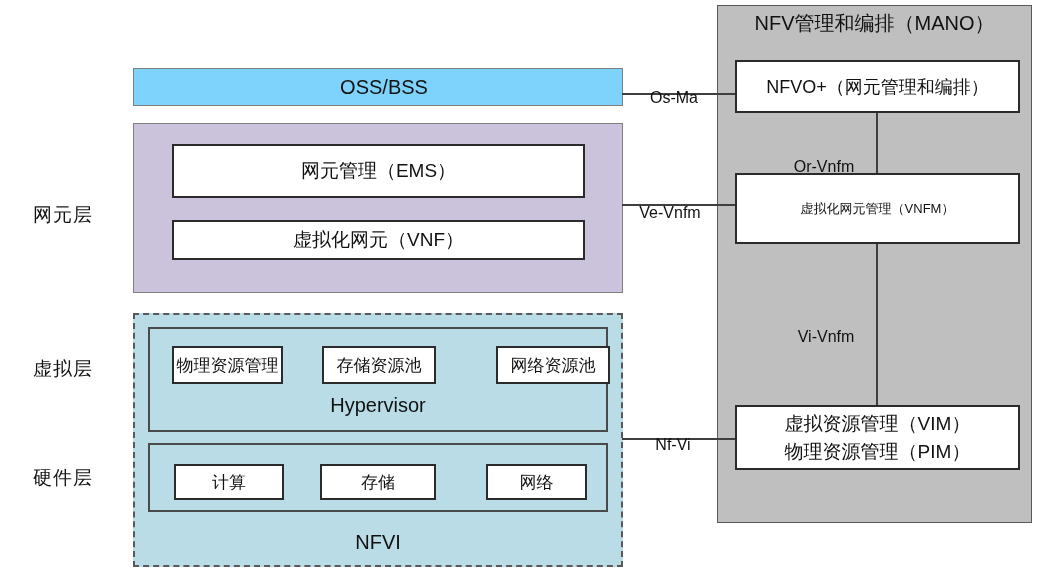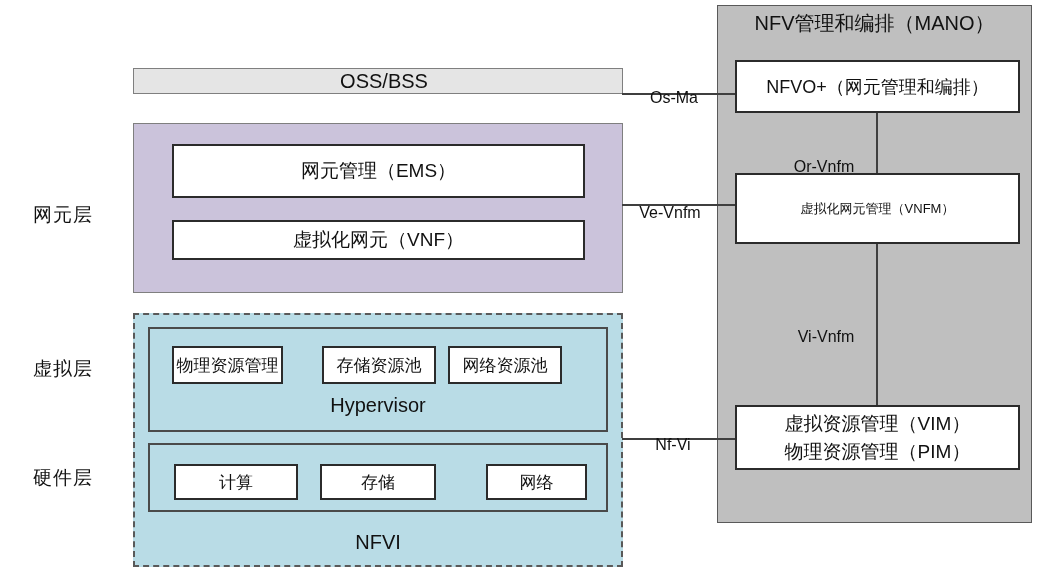--- a/index.html
+++ b/index.html
@@ -23,22 +23,22 @@
     text-align: center;
   }
   
   .layer-label {
     font-size: 19px;
     letter-spacing: 1px;
     white-space: nowrap;
   }
   
   .oss-bss {
-    left: 133px; top: 68px; width: 490px; height: 26px;
-    background: #e5e5e5;
+    left: 133px; top: 68px; width: 490px; height: 38px;
+    background: #7dd3fc;
     border: 1px solid #7f7f7f;
     font-size: 20px;
     padding-left: 12px;
   }
   
   .purple-box {
     left: 133px; top: 123px; width: 490px; height: 170px;
     background: #CBC3DB;
     border: 1px solid #7f7f7f;
   }
@@ -127,27 +127,27 @@
 
   <div class="abs blue-box"></div>
 
   <div class="abs inner-solid hypervisor-box"></div>
   <div class="abs white-box pool-box center-flex" style="left:172px; width:111px;">
     <span>物理资源管理</span>
   </div>
   <div class="abs white-box pool-box center-flex" style="left:322px; width:114px;">
     <span>存储资源池</span>
   </div>
-  <div class="abs white-box pool-box center-flex" style="left:448px; width:114px;">
+  <div class="abs white-box pool-box center-flex" style="left:496px; width:114px;">
     <span>网络资源池</span>
   </div>
   <div class="abs section-caption" style="left:148px; top:394px; width:460px;">Hypervisor</div>
 
   <div class="abs inner-solid hardware-box"></div>
-  <div class="abs white-box hw-box center-flex" style="left:174px; width:124px;">
+  <div class="abs white-box hw-box center-flex" style="left:174px; width:110px;">
     <span>计算</span>
   </div>
   <div class="abs white-box hw-box center-flex" style="left:320px; width:116px;">
     <span>存储</span>
   </div>
   <div class="abs white-box hw-box center-flex" style="left:486px; width:101px;">
     <span>网络</span>
   </div>
   <div class="abs section-caption" style="left:133px; top:531px; width:490px;">NFVI</div>
 

